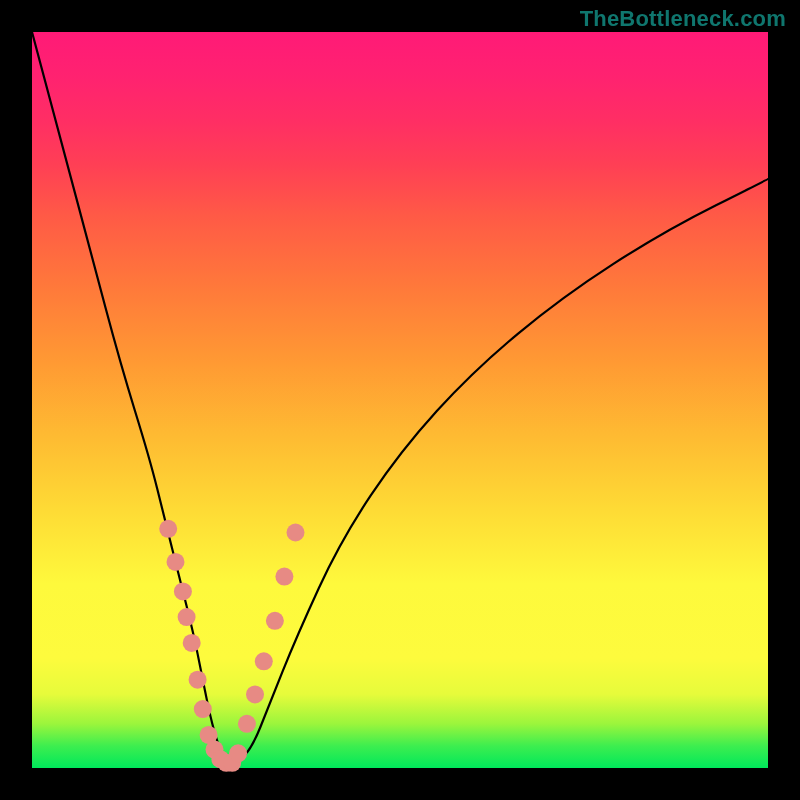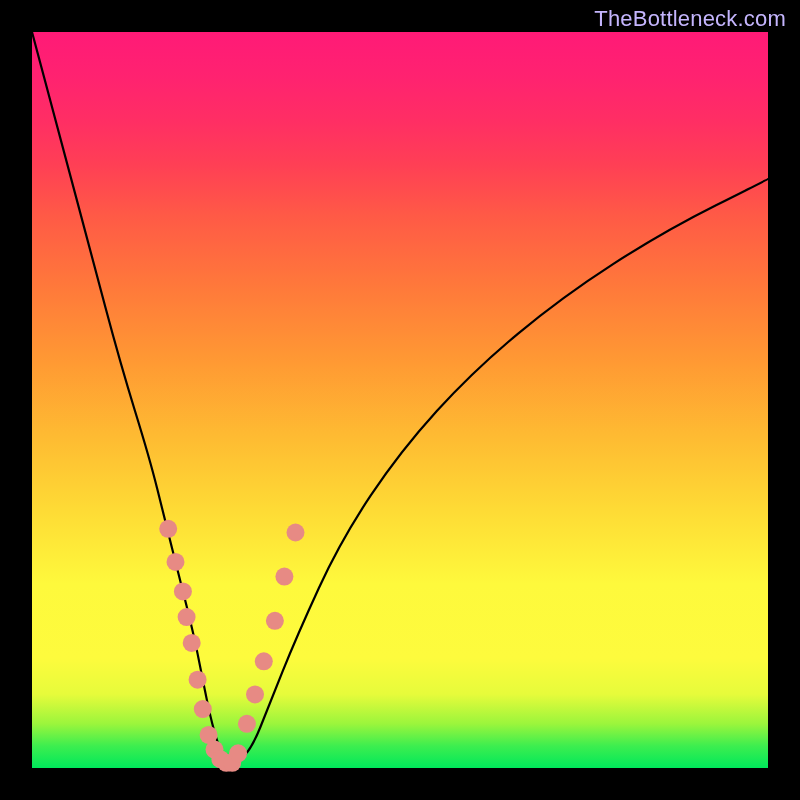--- a/index.html
+++ b/index.html
@@ -40,24 +40,24 @@
       #ff3f55 82%,
       #ff2e64 88%,
       #ff2270 94%,
       #ff1a77 100%
     );
   }
   .watermark {
     position: absolute;
     top: 6px;
     right: 14px;
-    color: #c4b5fd;
+    color: #0f766e;
     font-size: 22px;
     letter-spacing: 0.2px;
-    font-weight: 400;
+    font-weight: 700;
     user-select: none;
   }
   svg.curve {
     position: absolute;
     left: 0;
     top: 0;
     width: 736px;
     height: 736px;
     overflow: visible;
   }

